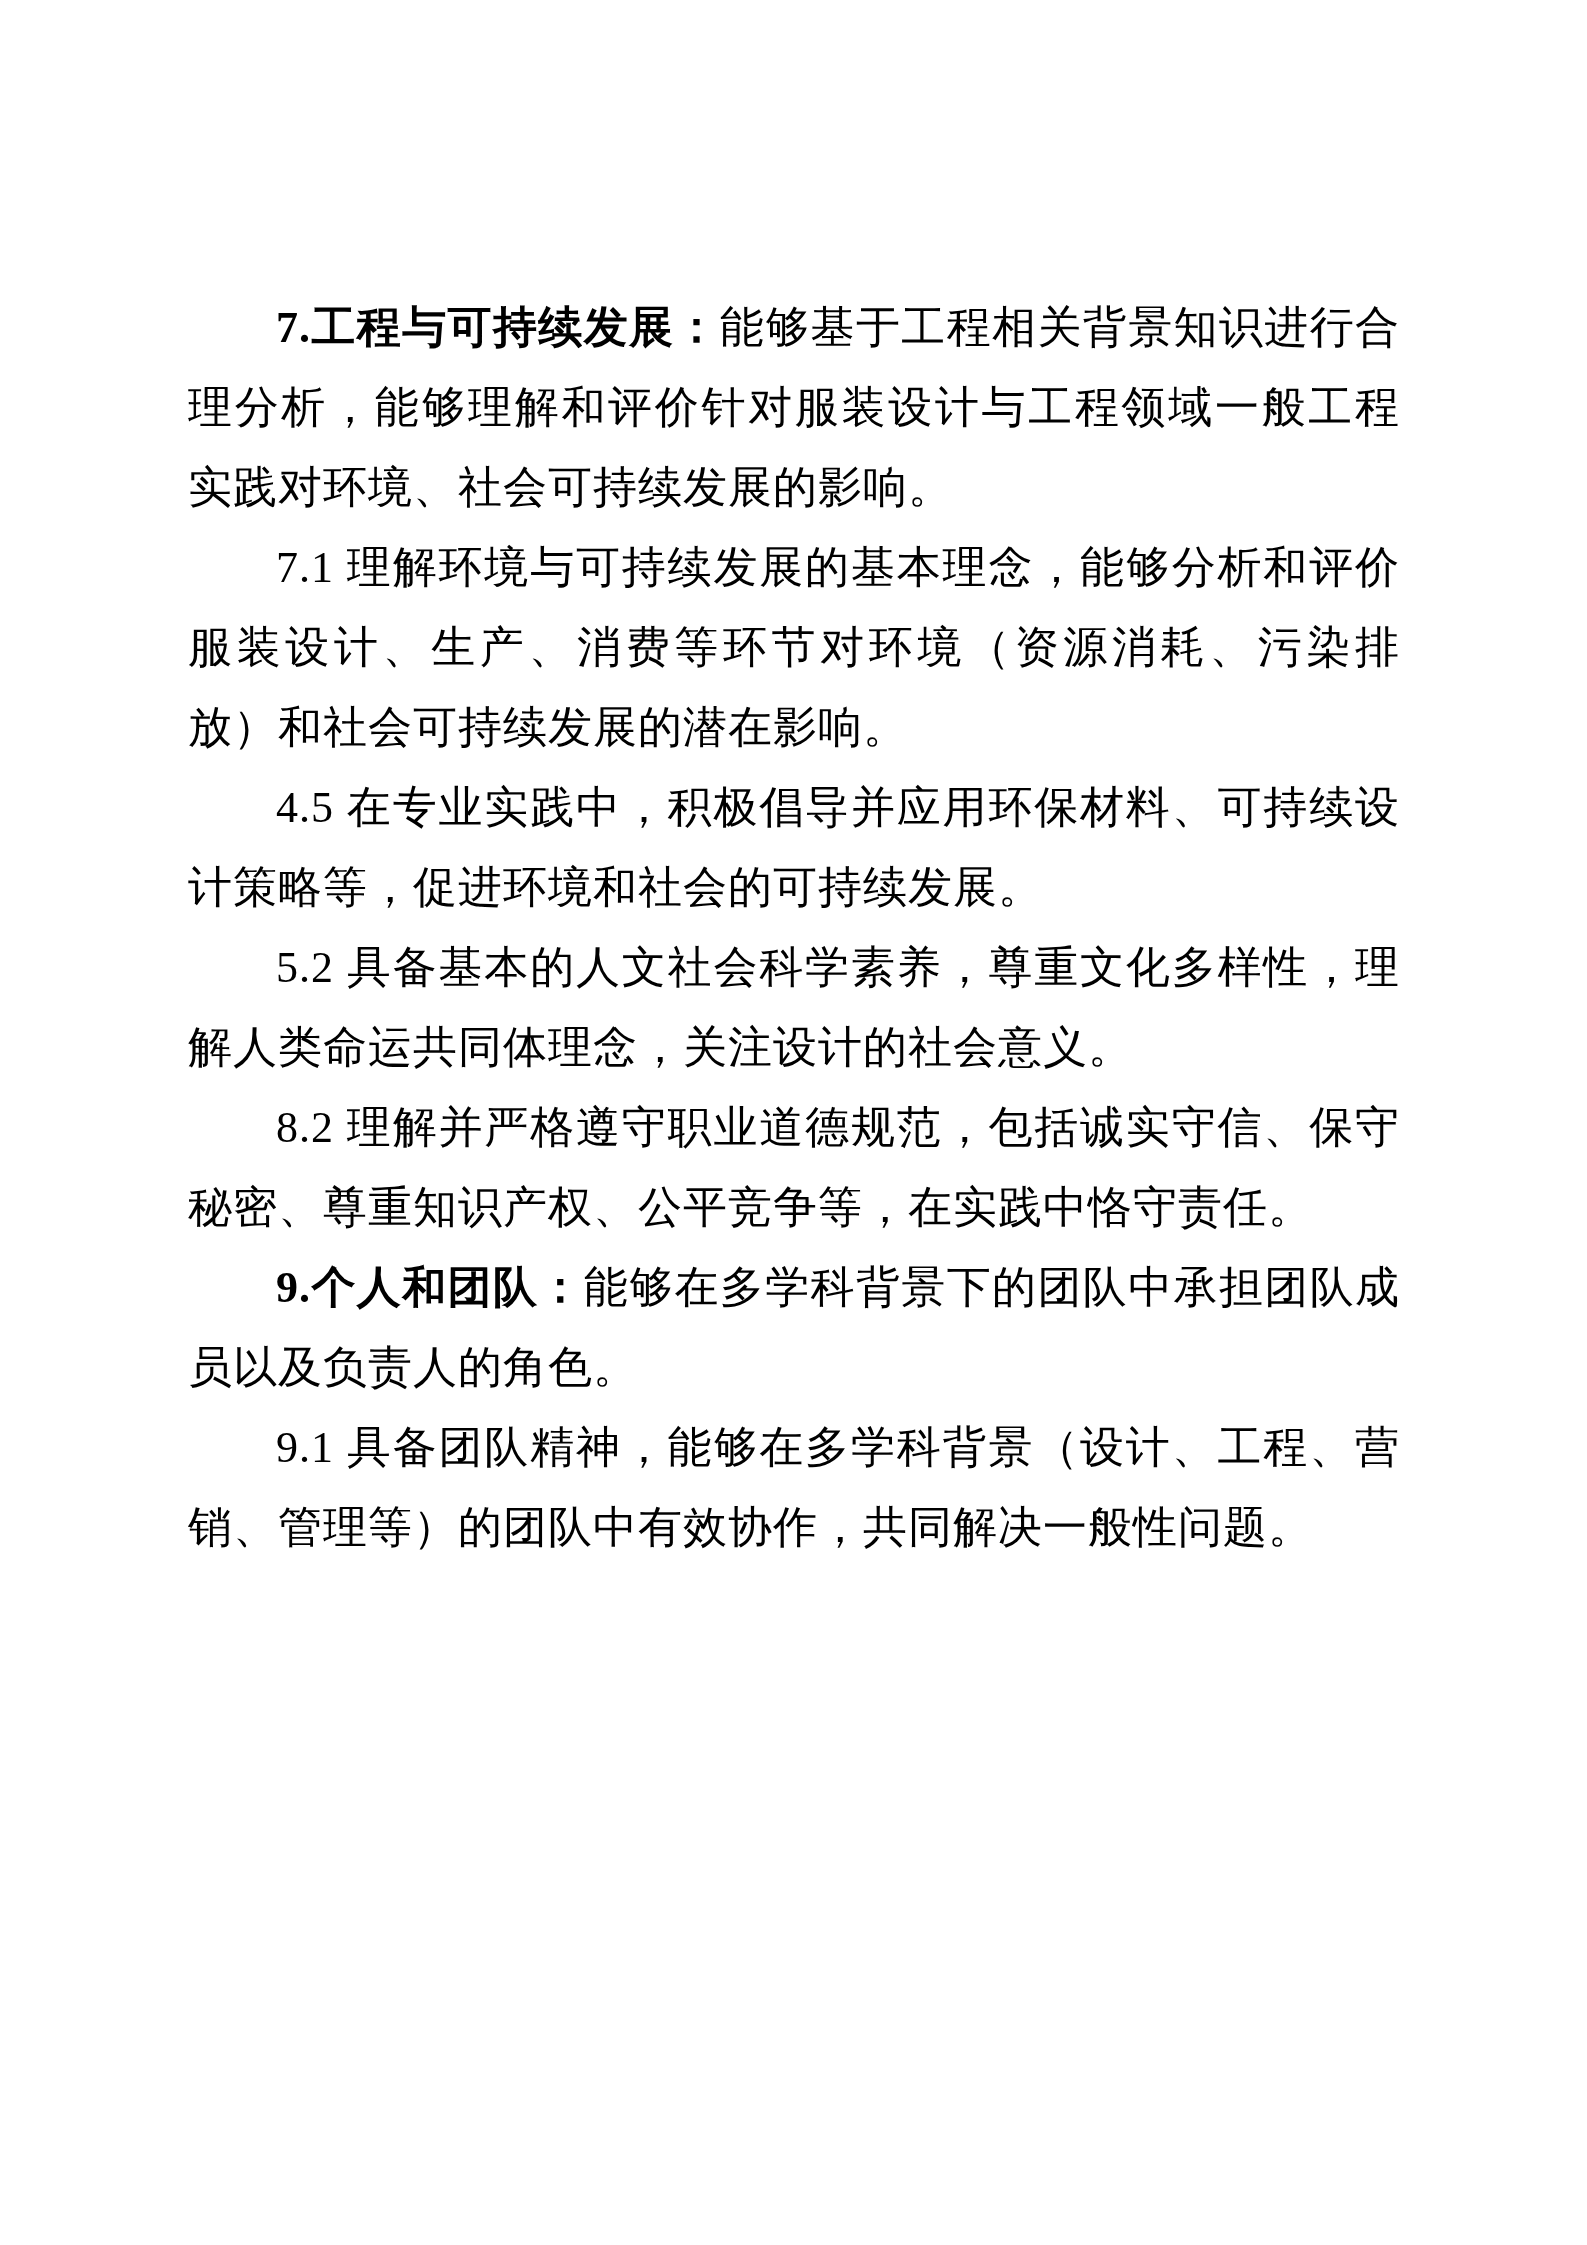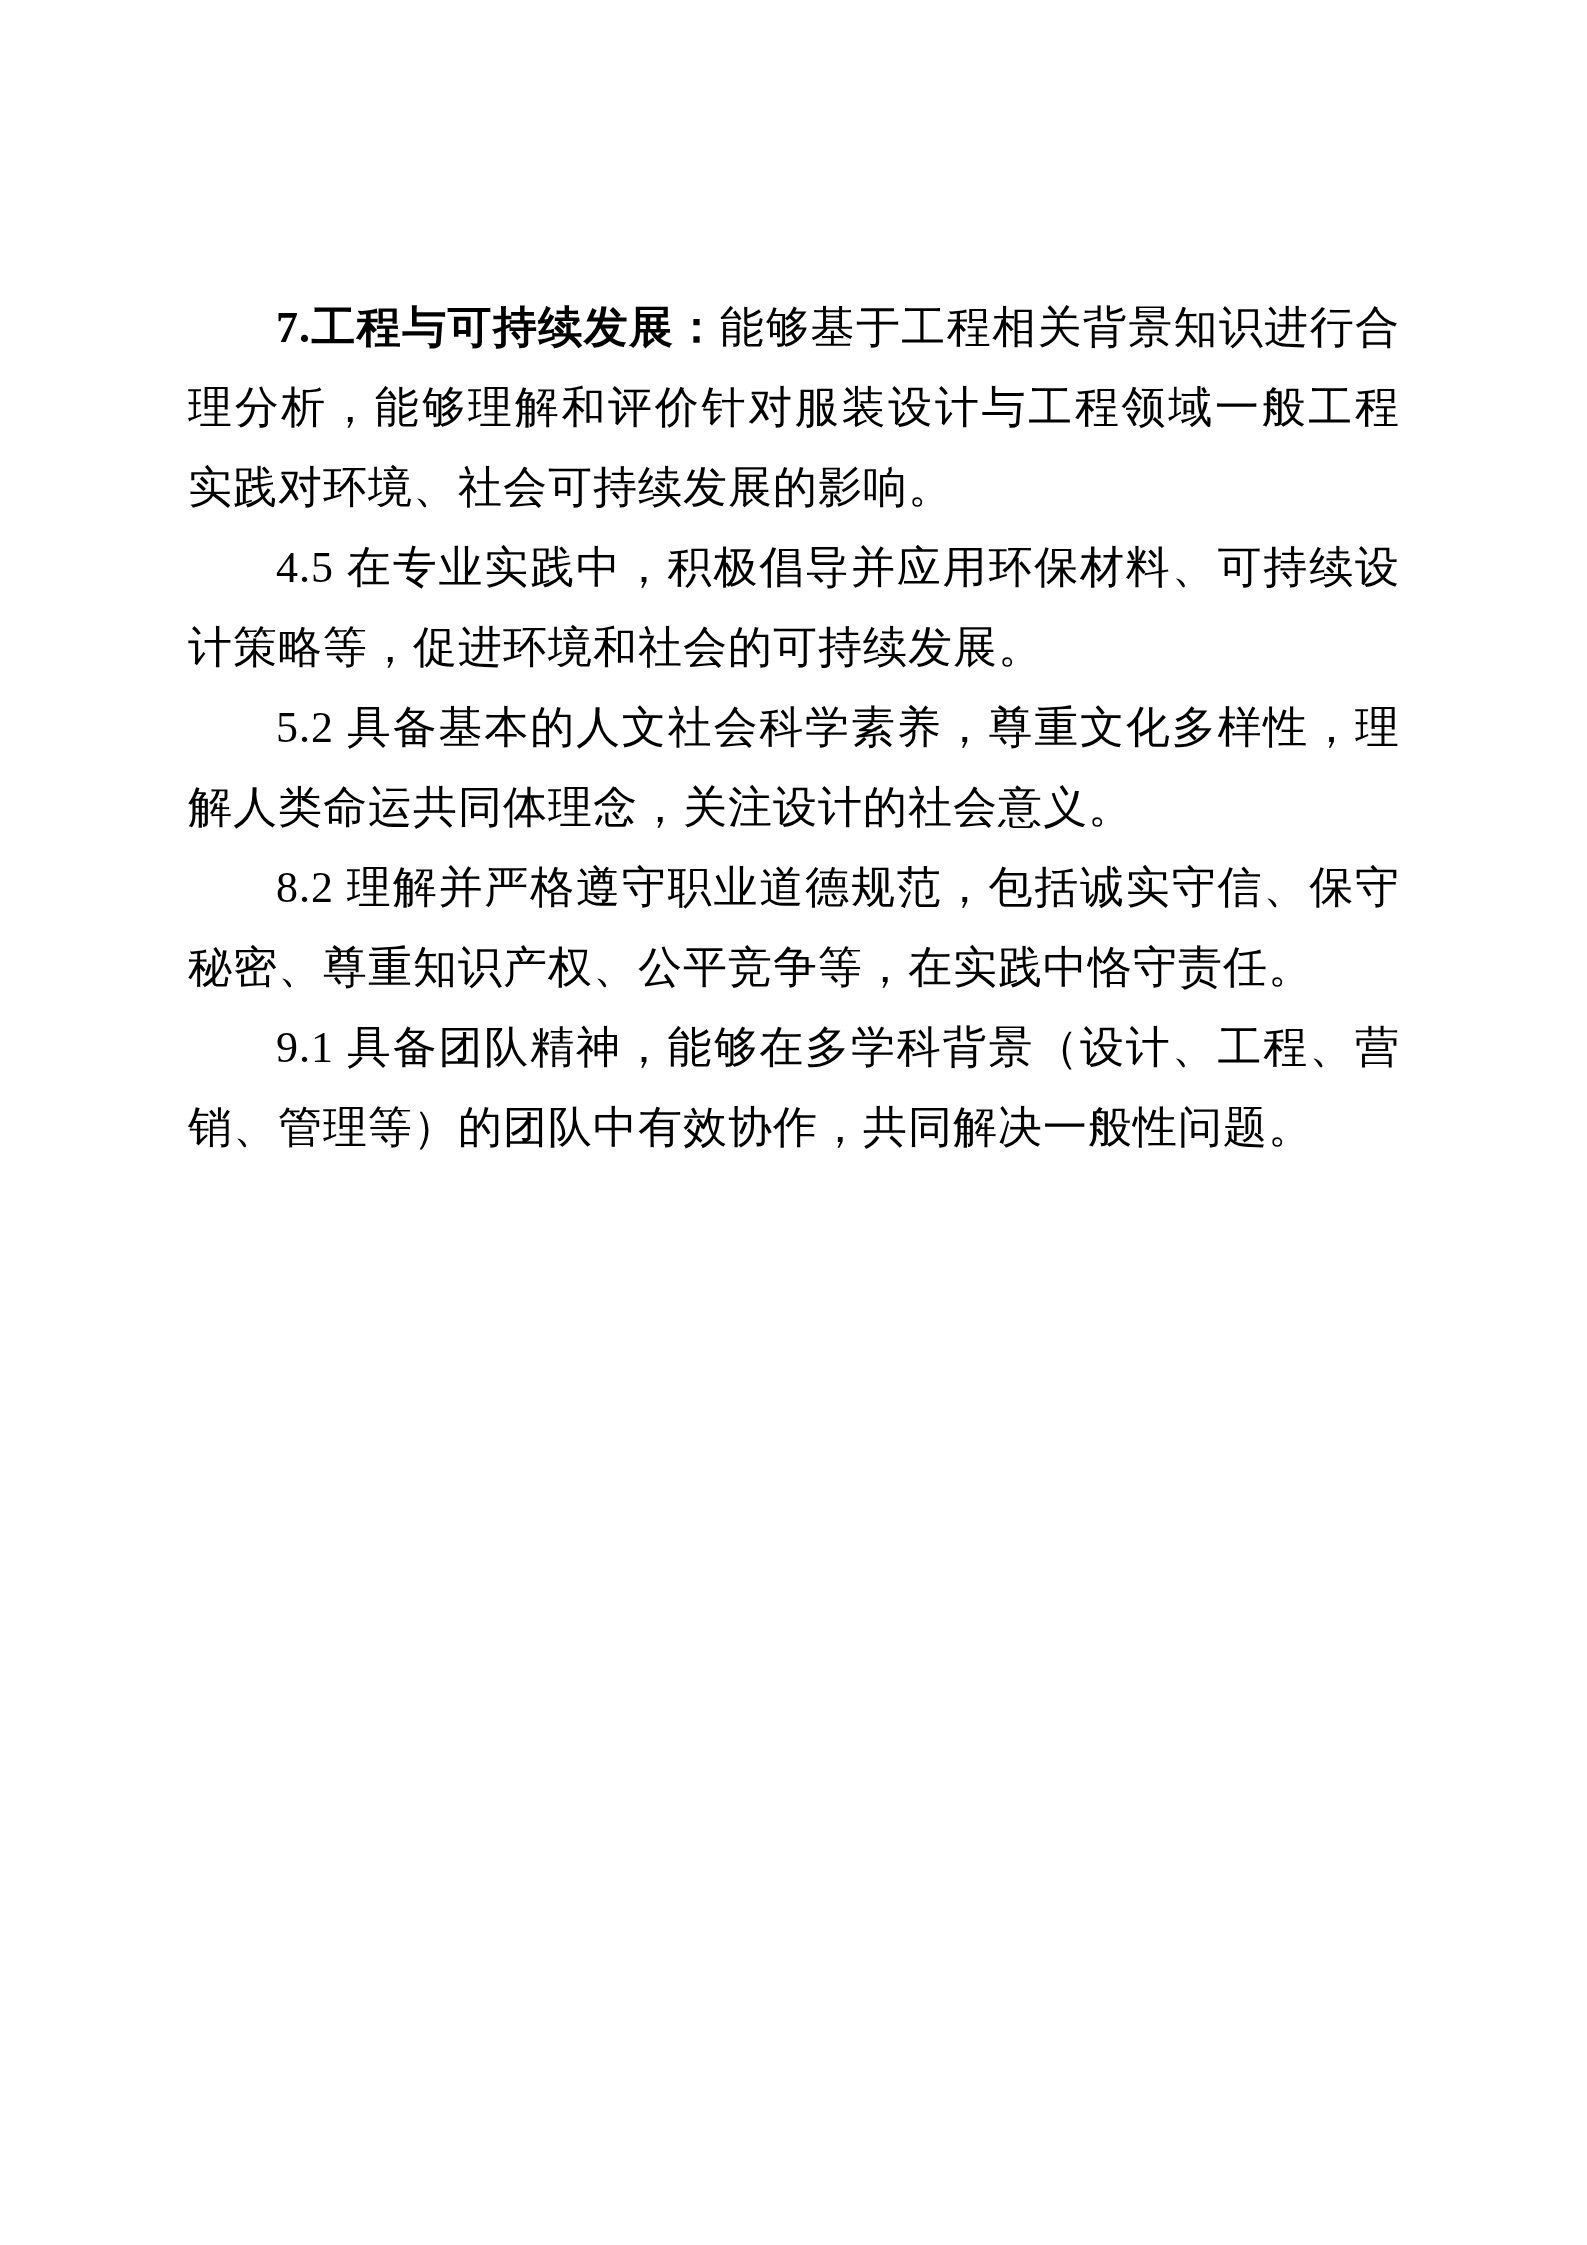--- a/index.html
+++ b/index.html
@@ -47,28 +47,30 @@
 </style>
 </head>
 <body>
 
 <div class="page">
 
   <div class="content">
 
     <p class="para"><span class="lead">7.工程与可持续发展：</span><span>能够基于工程相关背景知识进行合理分析，能够理解和评价针对服装设计与工程领域一般工程实践对环境、社会可持续发展的影响。</span></p>
 
+    <p class="para"><span class="lead"></span><span>7.1 理解环境与可持续发展的基本理念，能够分析和评价服装设计、生产、消费等环节对环境（资源消耗、污染排放）和社会可持续发展的潜在影响。</span></p>
 
     <p class="para"><span class="lead"></span><span>4.5 在专业实践中，积极倡导并应用环保材料、可持续设计策略等，促进环境和社会的可持续发展。</span></p>
 
 
     <p class="para"><span class="lead"></span><span>5.2 具备基本的人文社会科学素养，尊重文化多样性，理解人类命运共同体理念，关注设计的社会意义。</span></p>
 
     <p class="para"><span class="lead"></span><span>8.2 理解并严格遵守职业道德规范，包括诚实守信、保守秘密、尊重知识产权、公平竞争等，在实践中恪守责任。</span></p>
 
+    <p class="para"><span class="lead">9.个人和团队：</span><span>能够在多学科背景下的团队中承担团队成员以及负责人的角色。</span></p>
 
     <p class="para"><span class="lead"></span><span>9.1 具备团队精神，能够在多学科背景（设计、工程、营销、管理等）的团队中有效协作，共同解决一般性问题。</span></p>
 
 
   </div>
 
   <div class="footer">— 124 —</div>
 
 </div>
 

